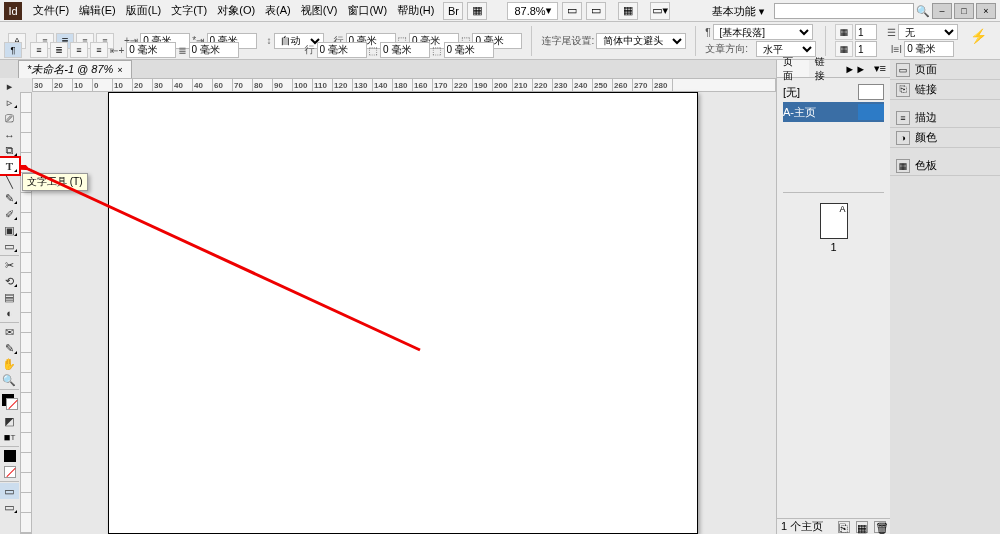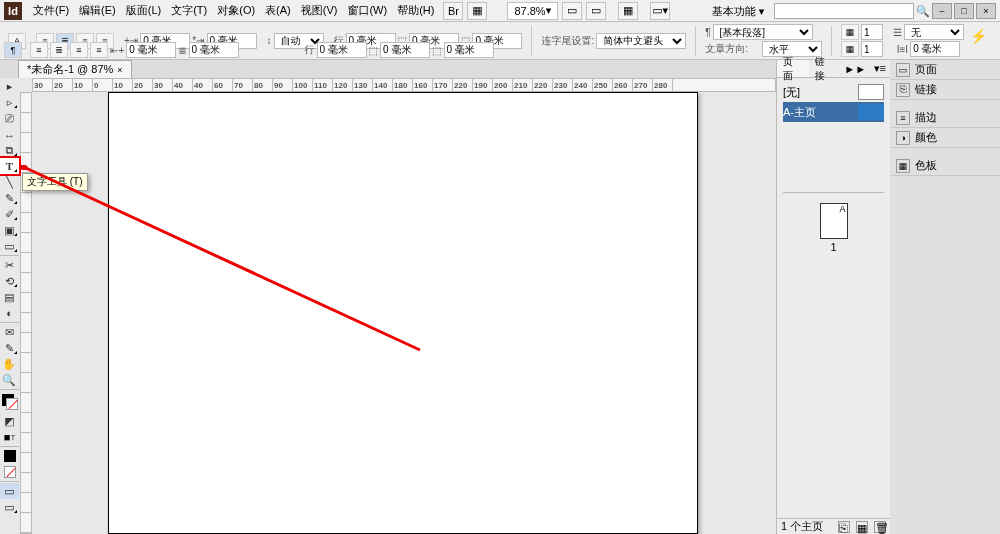--- a/index.html
+++ b/index.html
@@ -1,20 +1,20 @@
 <!DOCTYPE html>
 <html><head>
 <meta charset="utf-8">
 <style>
 * { box-sizing: border-box; margin: 0; padding: 0; font-family: "Microsoft YaHei", sans-serif; font-size: 11px; }
 body { width: 1000px; height: 534px; background: #e8e8e8; overflow: hidden; position: relative; }
 
 
 .menubar { position:absolute; top:0; left:0; right:0; height:22px; background:#f0f0f0; display:flex; align-items:center; padding:0 4px; border-bottom:1px solid #c0c0c0;}
-.menubar .logo { width:18px; height:18px; background:#4a2a1a; color:#fff; font-weight:bold; line-height:18px; text-align:center; margin-right:6px; font-size:11px;}
+.menubar .logo { width:18px; height:18px; background:#4a2a1a; color:#fff; font-weight:normal; line-height:18px; text-align:center; margin-right:6px; font-size:11px;}
 .menubar .menu { padding:0 5px; height:100%; display:flex; align-items:center;}
 .menubar .zoom { margin-left:20px; padding:0 6px; display:flex; align-items:center; height:18px; border:1px solid #c0c0c0; background:#fff;}
 .menubar .iconbtn { width:20px; height:18px; margin-left:4px; border:1px solid #c0c0c0; background:#f5f5f5; display:flex; align-items:center; justify-content:center;}
 
 
 .menubar-right { position:absolute; top:0; right:0; height:22px; display:flex; align-items:center; gap:2px; padding:0 4px;}
 .workspace-label { padding:0 8px;}
 .search-box { width:140px; height:16px; border:1px solid #aaa; background:#fff;}
 .winbtn { width:20px; height:16px; background:#d0d0d0; border:1px solid #999; display:flex; align-items:center; justify-content:center; font-size:9px;}
 
@@ -25,21 +25,21 @@
 .cb-icon { width:18px; height:16px; border:1px solid #ccc; background:#f5f5f5; display:flex; align-items:center; justify-content:center; font-size:9px;}
 .cb-icon.sel { background:#cde;}
 .cb-field { width:50px; height:16px; border:1px solid #bbb; background:#fff; padding-left:2px; font-size:10px;}
 .cb-drop { width:90px; height:16px; border:1px solid #bbb; background:#fff; padding-left:2px; font-size:10px;}
 .cb-label { font-size:10px; color:#555;}
 
 
 .lightning { position:absolute; top:28px; right:12px; font-size:14px; color:#555;}
 
 
-.doctab-row { position:absolute; top:60px; left:0; right:0; height:18px; background:#ddd;}
+.doctab-row { position:absolute; top:60px; left:0; right:0; height:18px; background:#ddd;font-style:italic;}
 .doctab { position:absolute; left:18px; top:0; height:18px; padding:0 8px; background:#f5f5f5; border:1px solid #aaa; border-bottom:none; display:flex; align-items:center; gap:4px;}
 .doctab .x { font-size:9px;}
 
 
 .h-ruler { position:absolute; top:78px; left:32px; width:744px; height:14px; background:#f5f5f5; border:1px solid #bbb; overflow:hidden; display:flex;font-weight:bold;}
 .h-ruler .tick { width:20px; border-right:1px solid #bbb; font-size:8px; padding-left:1px; color:#555; line-height:14px;}
 .v-ruler { position:absolute; top:92px; left:20px; width:12px; height:442px; background:#f5f5f5; border:1px solid #bbb;}
 .v-ruler .tick { height:20px; border-bottom:1px solid #bbb;}
 
 .page { position:absolute; left:108px; top:92px; width:590px; height:442px; background:#fff; border:1px solid #000; box-shadow:2px 2px 4px rgba(0,0,0,.3);}
@@ -149,21 +149,21 @@
      <span class="cb-label">连字尾设置:</span>
      <select class="cb-drop"><option>简体中文避头</option></select>
    </div>
  </div>
  <div class="cb-sep"></div>
  <div class="cb-block" style="flex-direction:column; align-items:flex-start; gap:1px;">
    <div style="display:flex;gap:2px;align-items:center">
     <span class="cb-label">¶</span>
     <select class="cb-drop" style="width:100px"><option>[基本段落]</option></select>
    </div>
-   <div style="display:flex;gap:14px;align-items:center">
+   <div style="display:flex;gap:8px;align-items:center">
     <span class="cb-label">文章方向:</span>
     <select class="cb-drop" style="width:60px"><option>水平</option></select>
    </div>
  </div>
  <div class="cb-sep"></div>
  <div class="cb-block" style="flex-direction:column; gap:1px;">
    <div style="display:flex;gap:2px;align-items:center">
      <div class="cb-icon">▦</div>
      <input class="cb-field" style="width: 22px;" value="1">
    </div>

